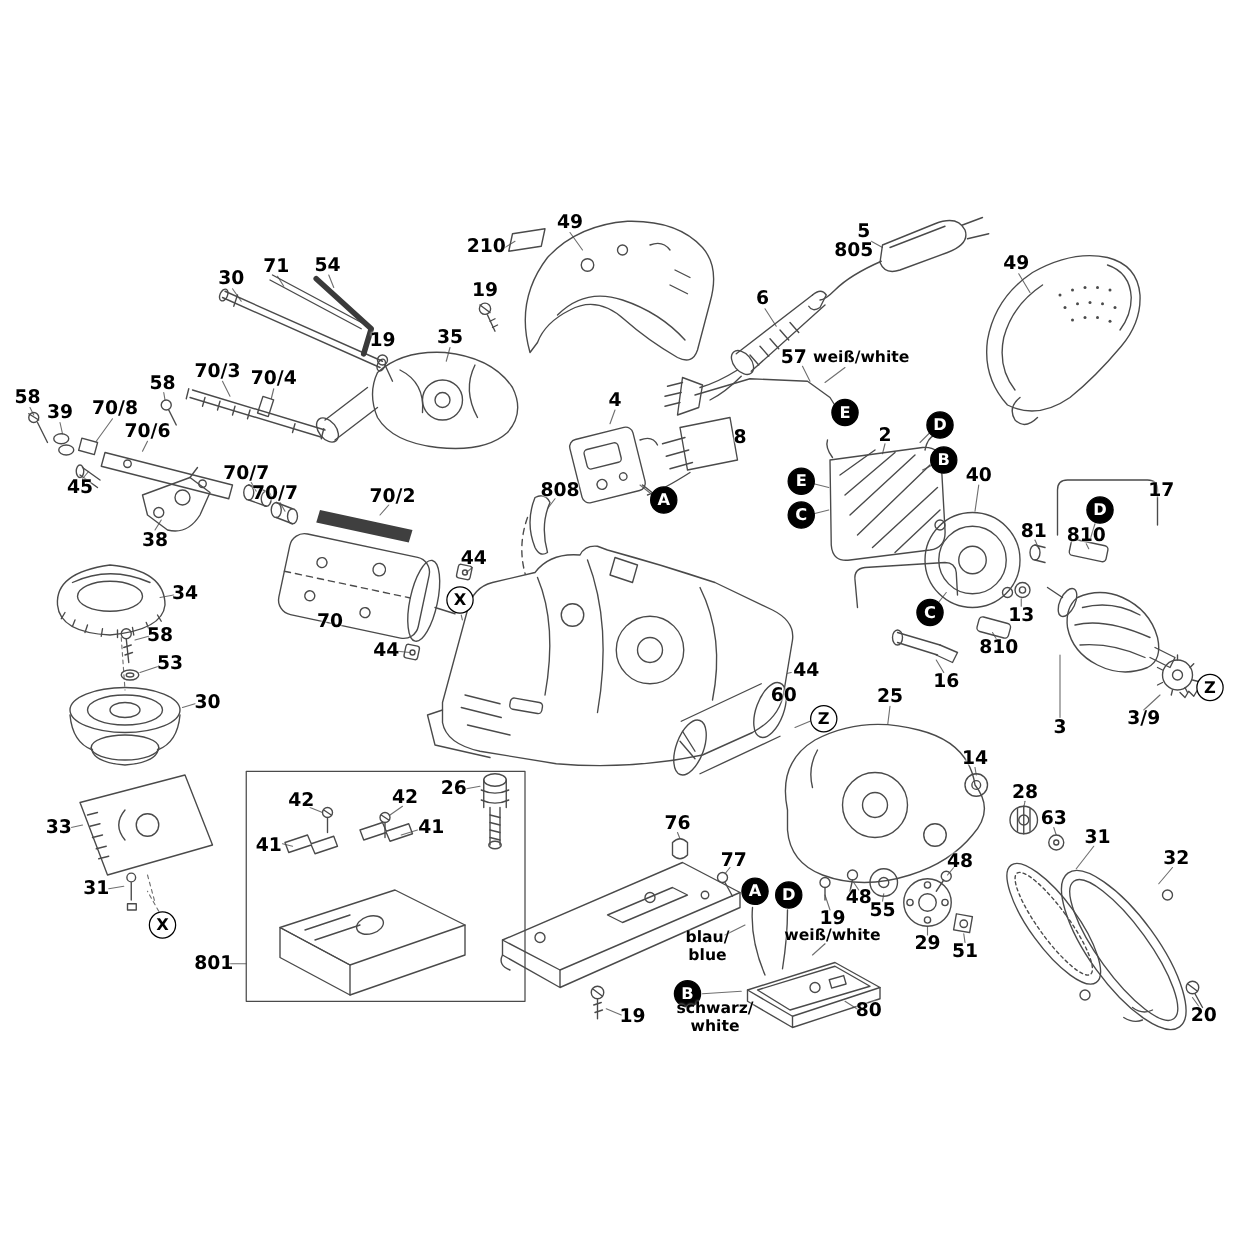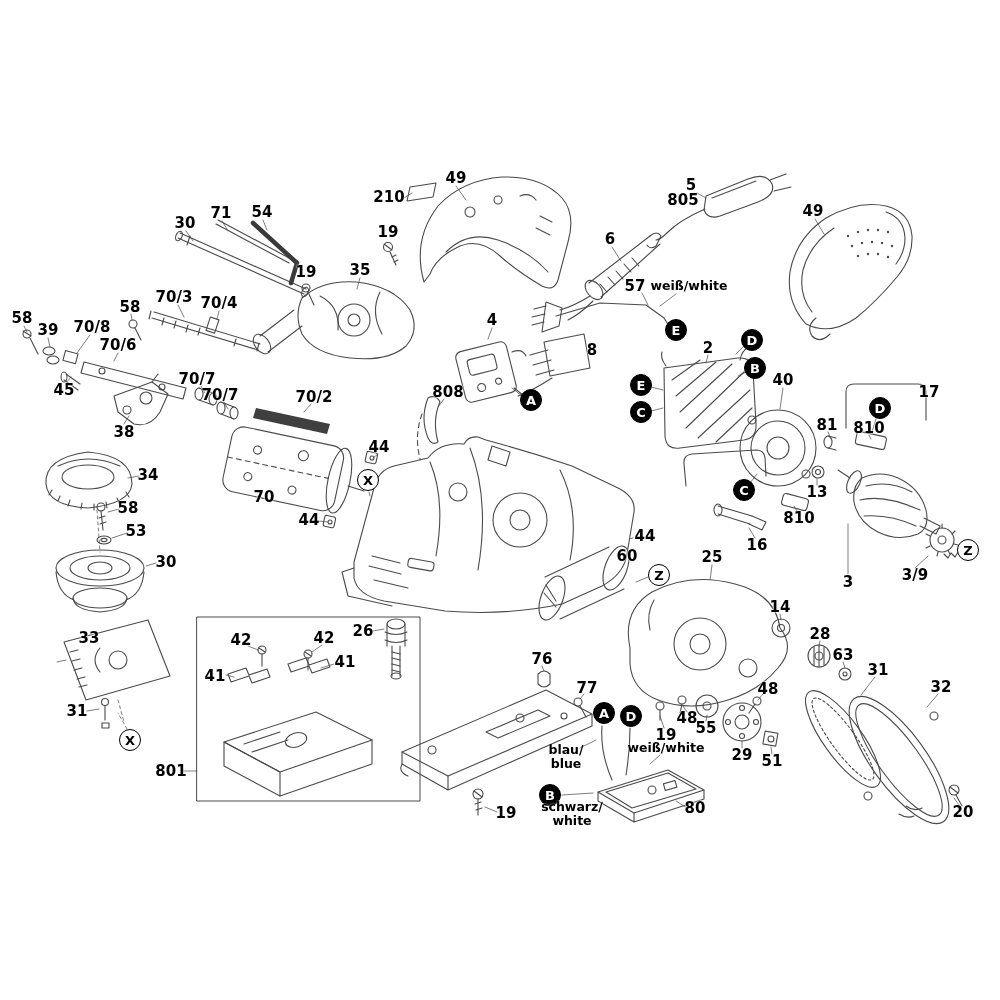--- a/index.html
+++ b/index.html
@@ -609,21 +609,21 @@
       <div class="part-label" style="left: 712px; top: 557px;">25</div>
       <div class="part-label" style="left: 363px; top: 631px;">26</div>
       <div class="part-label" style="left: 241px; top: 640px;">42</div>
       <div class="part-label" style="left: 324px; top: 638px;">42</div>
       <div class="part-label" style="left: 215px; top: 676px;">41</div>
       <div class="part-label" style="left: 345px; top: 662px;">41</div>
       <div class="part-label" style="left: 780px; top: 607px;">14</div>
       <div class="part-label" style="left: 820px; top: 634px;">28</div>
       <div class="part-label" style="left: 843px; top: 655px;">63</div>
       <div class="part-label" style="left: 878px; top: 670px;">31</div>
-      <div class="part-label" style="left: 47px; top: 638px; margin-left: 42px;">33</div>
+      <div class="part-label" style="left: 47px; top: 662px;">33</div>
       <div class="part-label" style="left: 542px; top: 659px;">76</div>
       <div class="part-label" style="left: 587px; top: 688px;">77</div>
       <div class="part-label" style="left: 77px; top: 711px;">31</div>
       <div class="part-label" style="left: 768px; top: 689px;">48</div>
       <div class="part-label" style="left: 941px; top: 687px;">32</div>
       <div class="part-label" style="left: 687px; top: 718px;">48</div>
       <div class="part-label" style="left: 706px; top: 728px;">55</div>
       <div class="part-label" style="left: 666px; top: 735px;">19</div>
       <div class="part-label" style="left: 742px; top: 755px;">29</div>
       <div class="part-label" style="left: 772px; top: 761px;">51</div>

